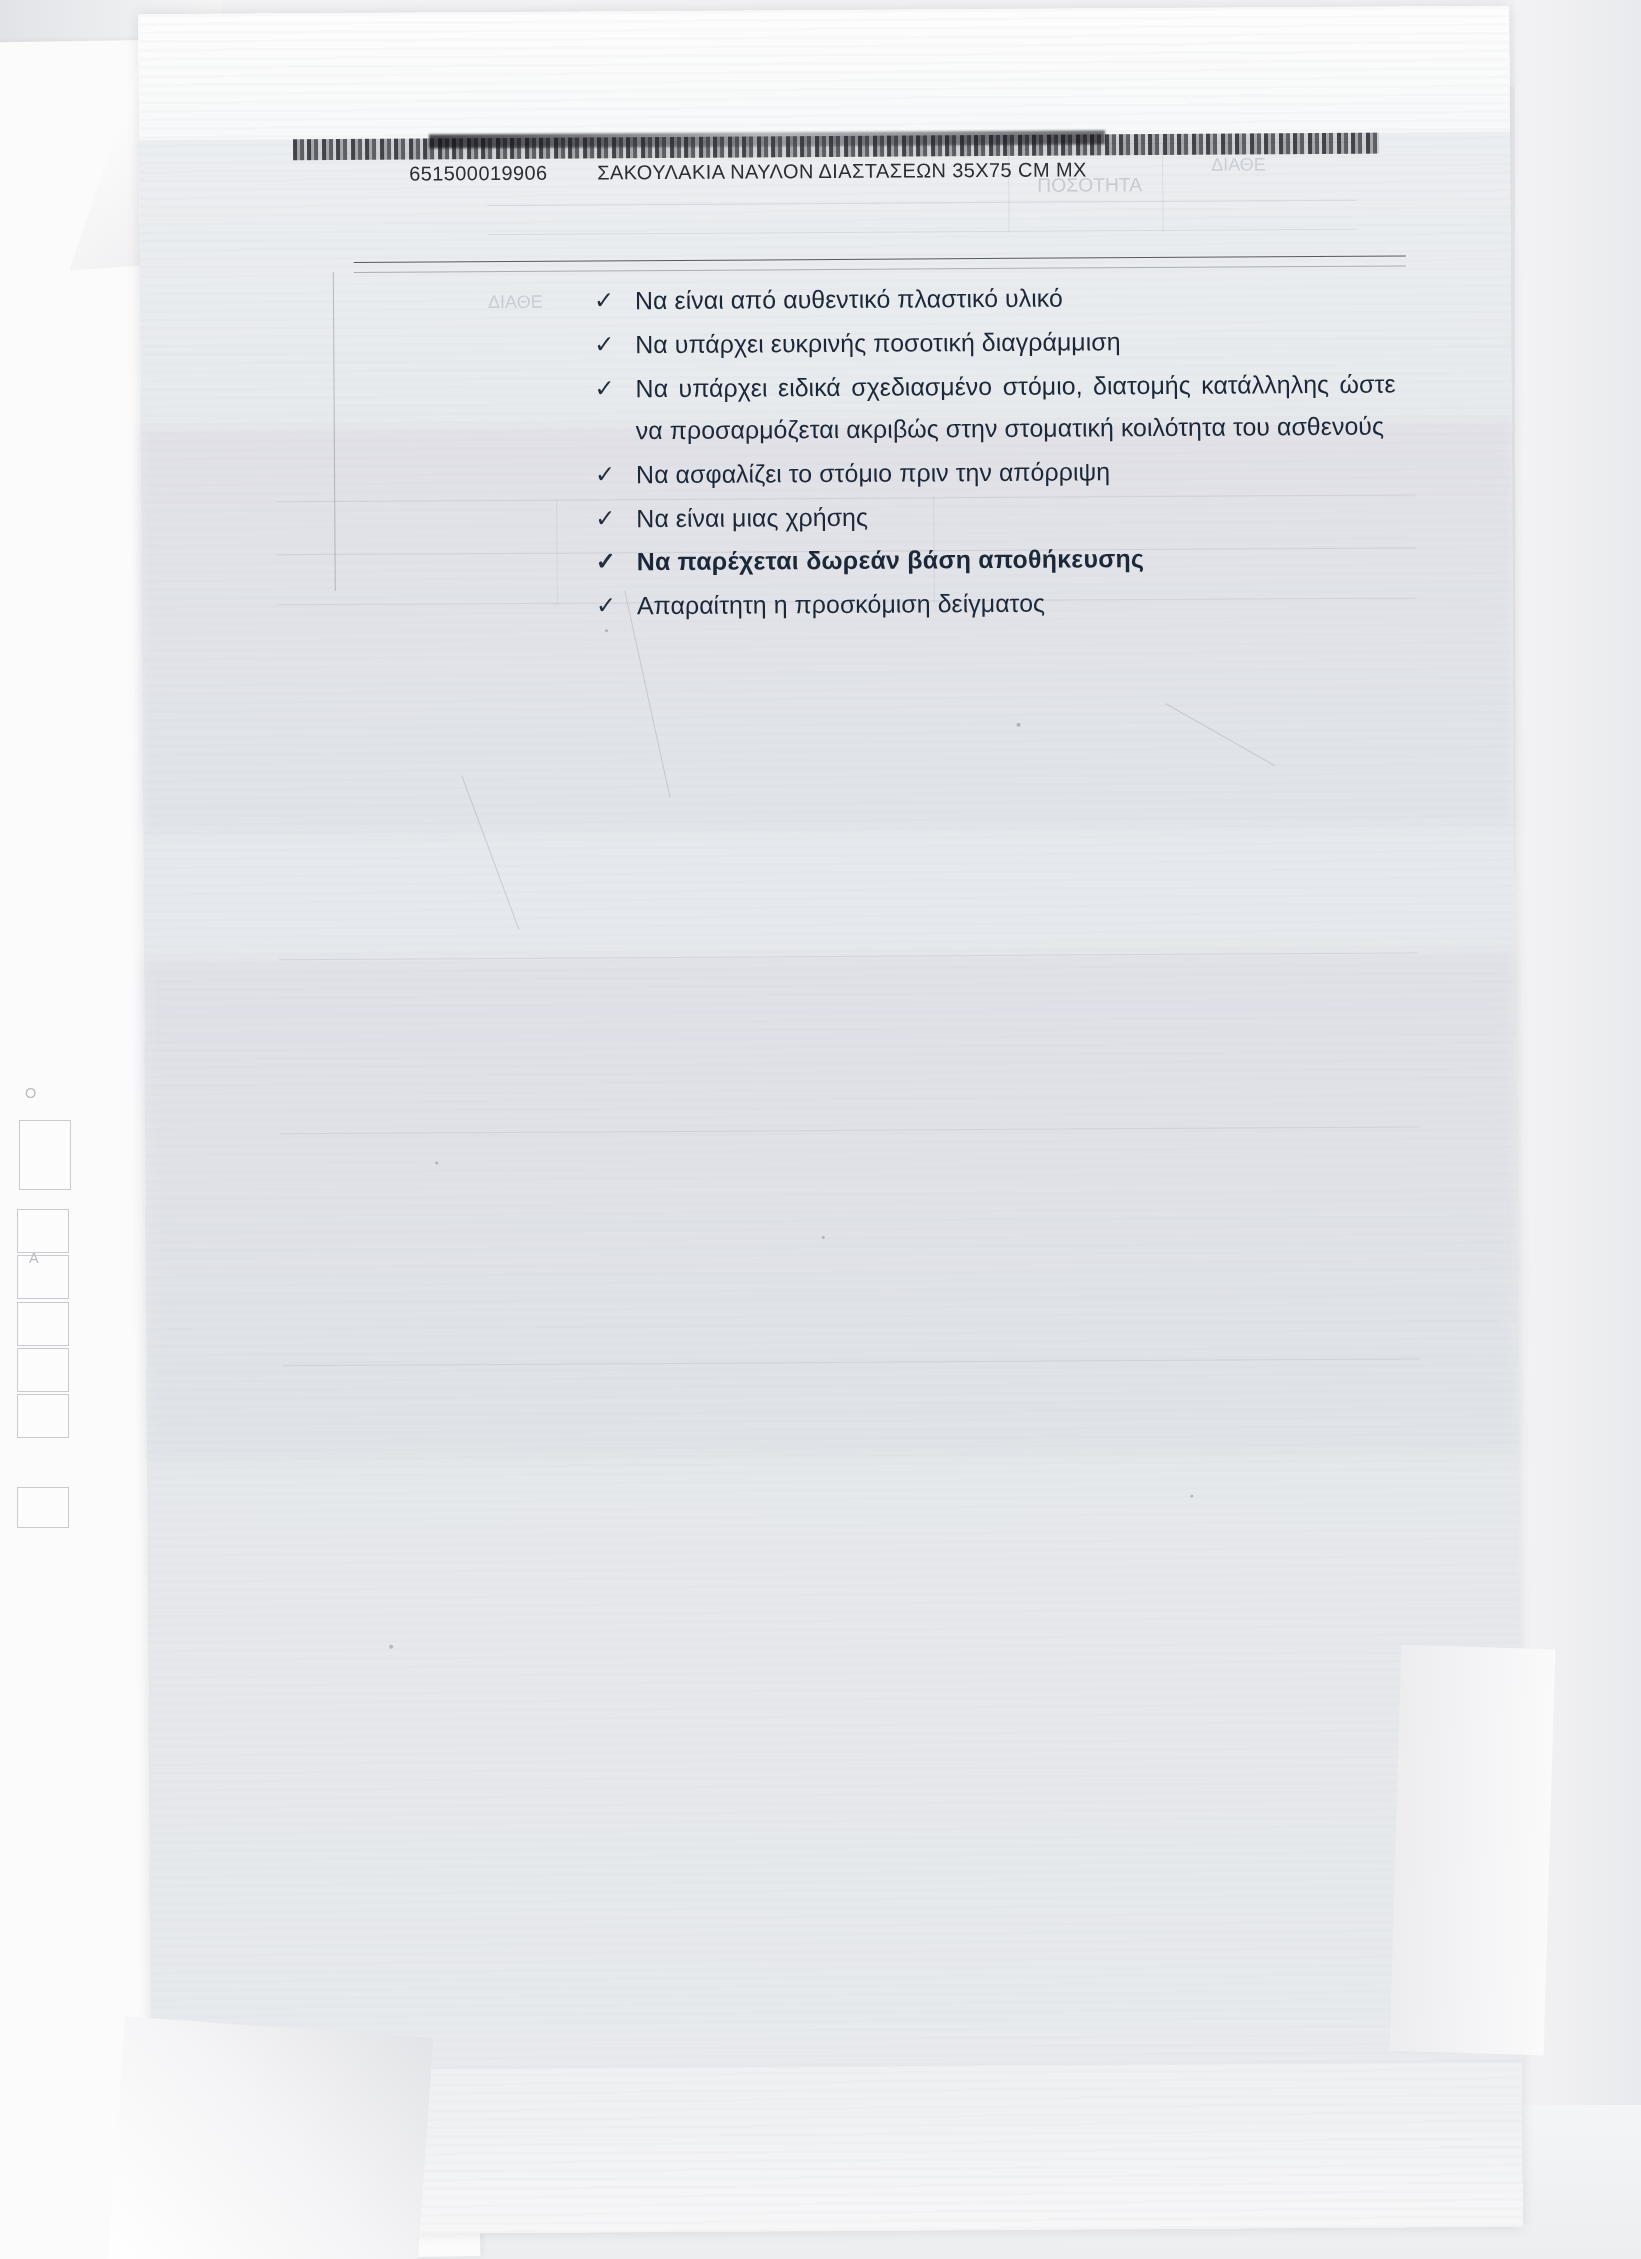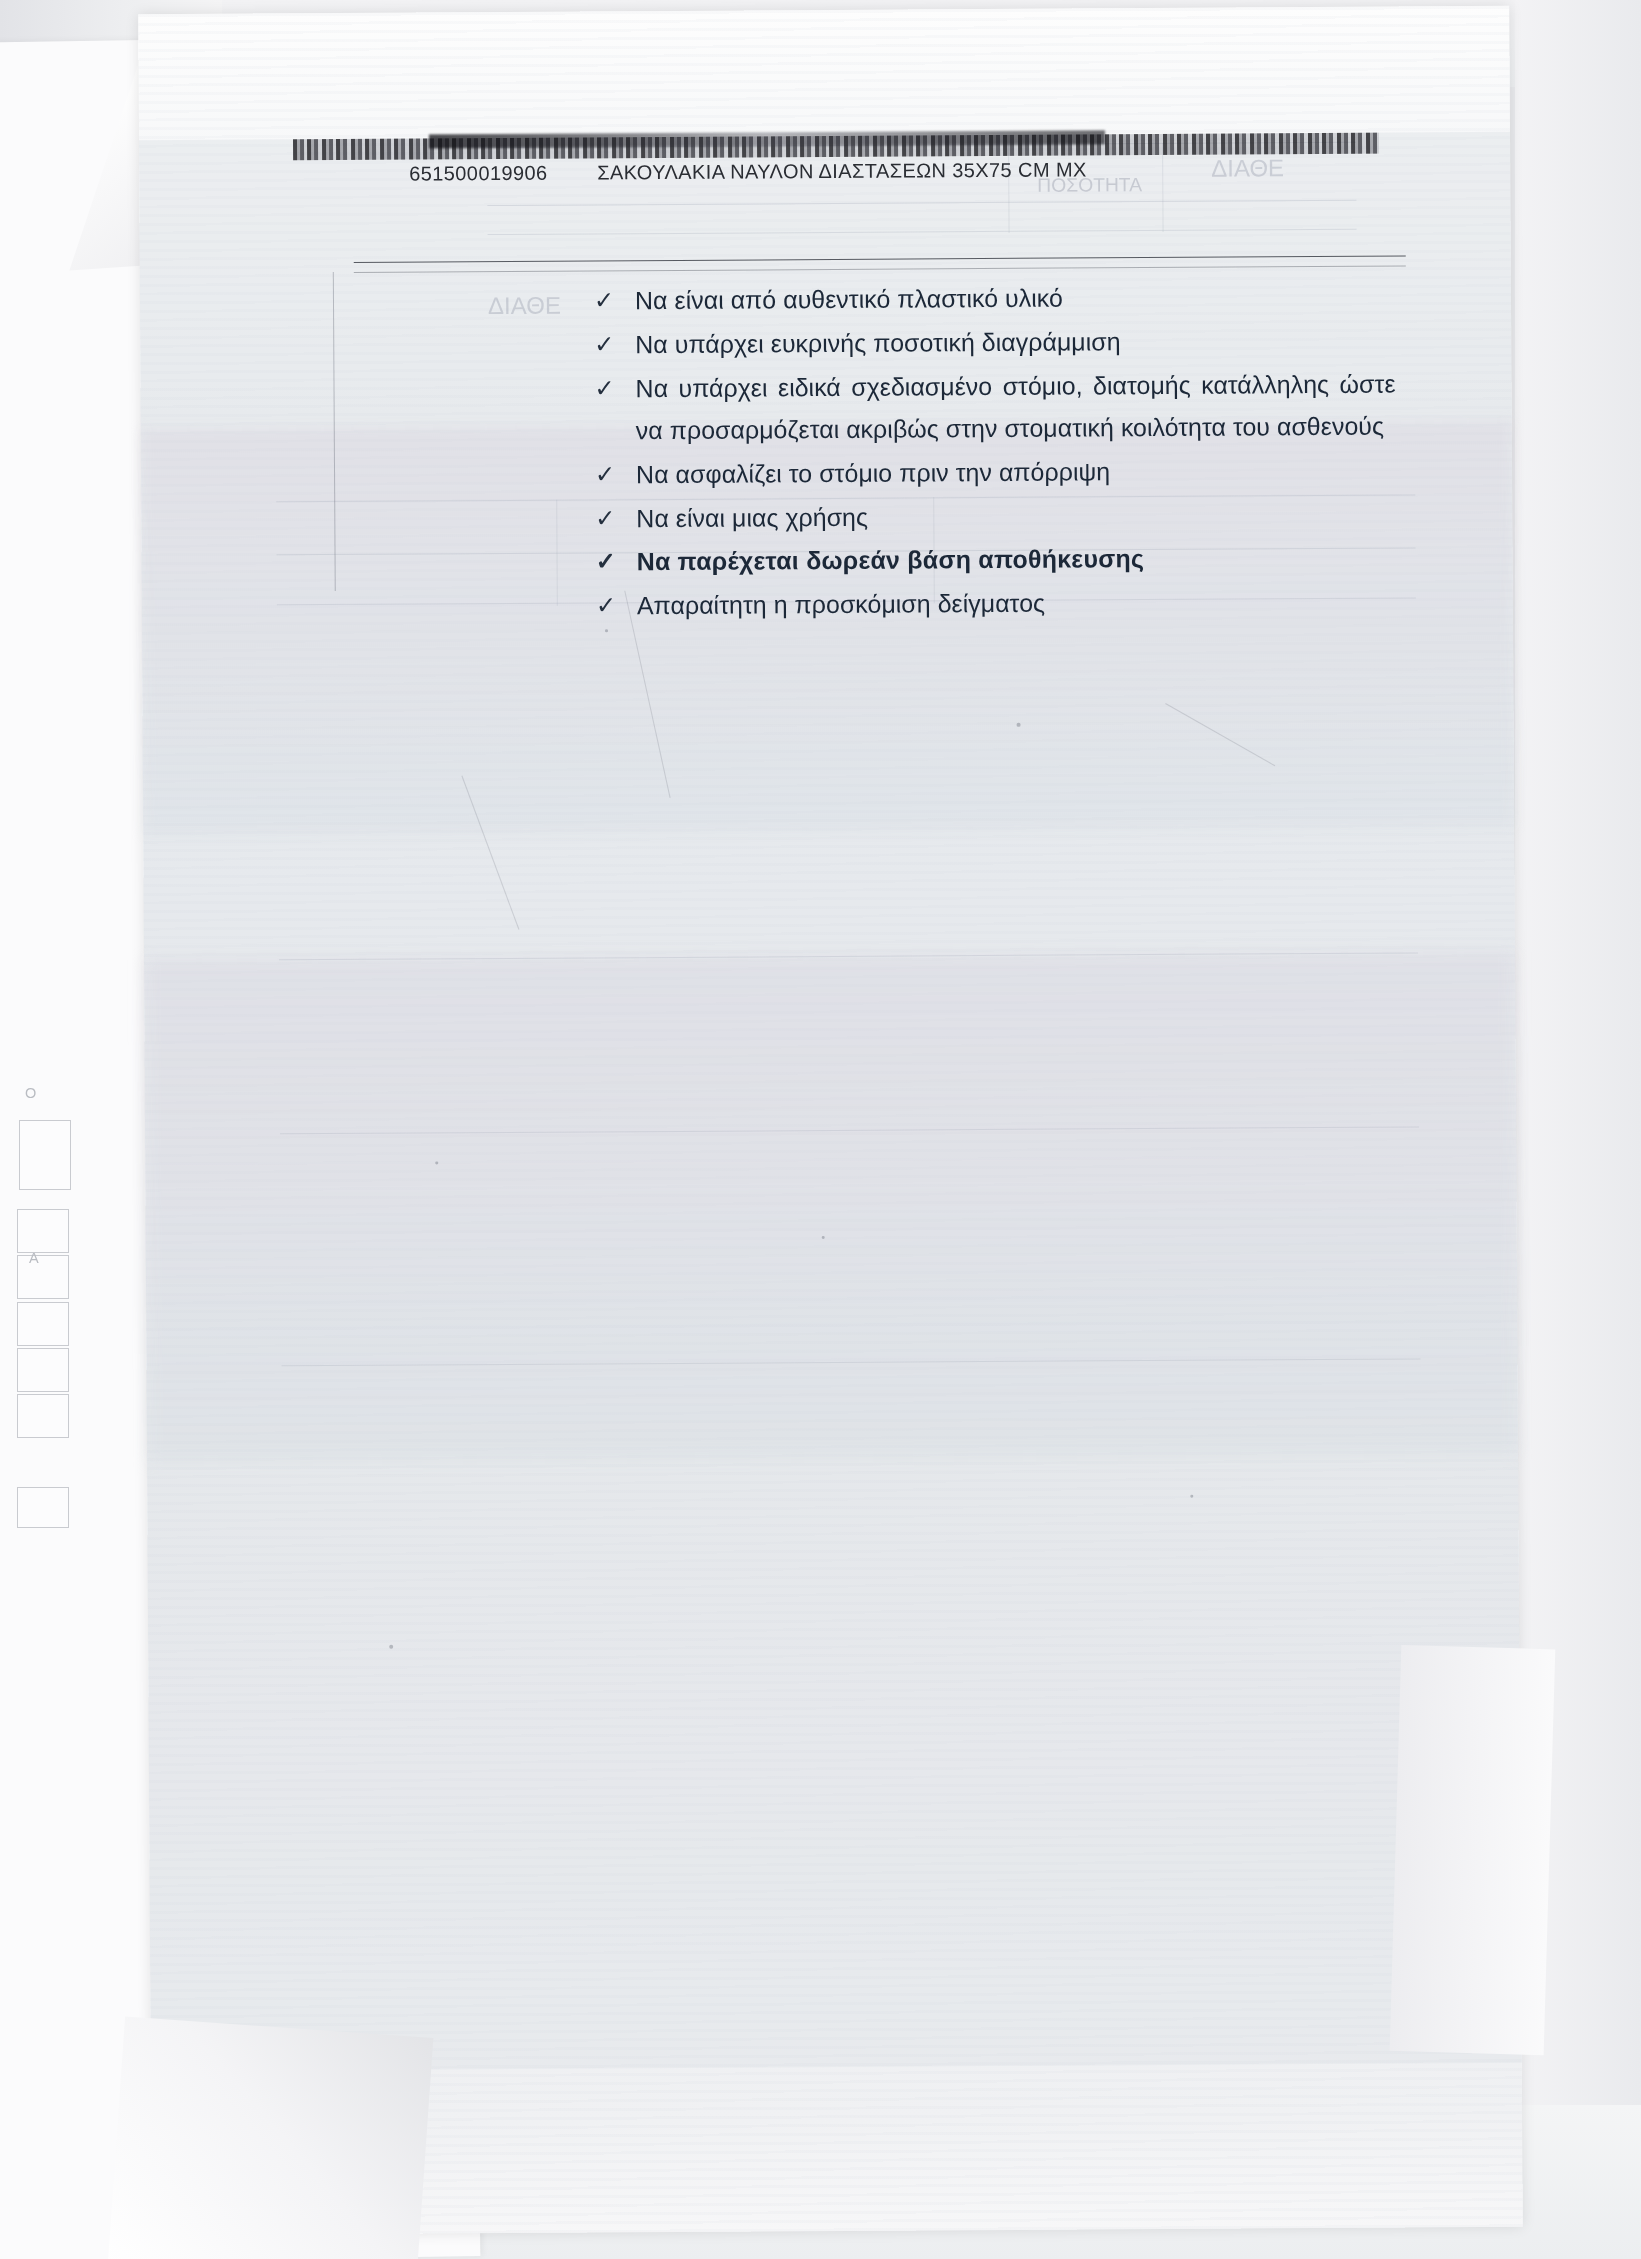--- a/index.html
+++ b/index.html
@@ -250,21 +250,21 @@
     background: rgba(170,176,188,0.26);
     width: 1px;
   }
   .ghost-text {
     position: absolute;
     color: rgba(150,156,170,0.42);
     font-size: 19.3px;
     white-space: nowrap;
   }
   .ghost-text.big {
-    font-size: 24px;
+    font-size: 18px;
     color: rgba(150,156,170,0.38);
   }
 
   
   .speck {
     position: absolute;
     background: rgba(90,95,105,0.35);
     border-radius: 50%;
   }
   .scratch {

